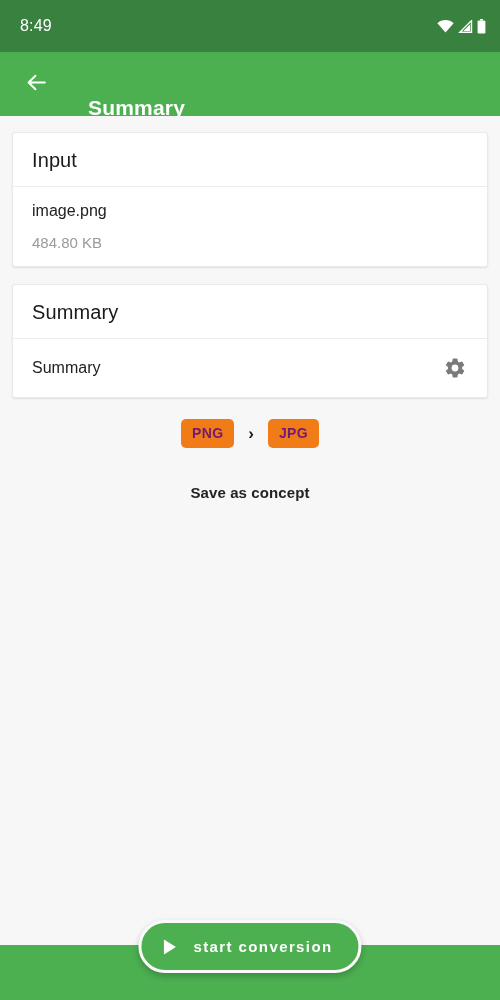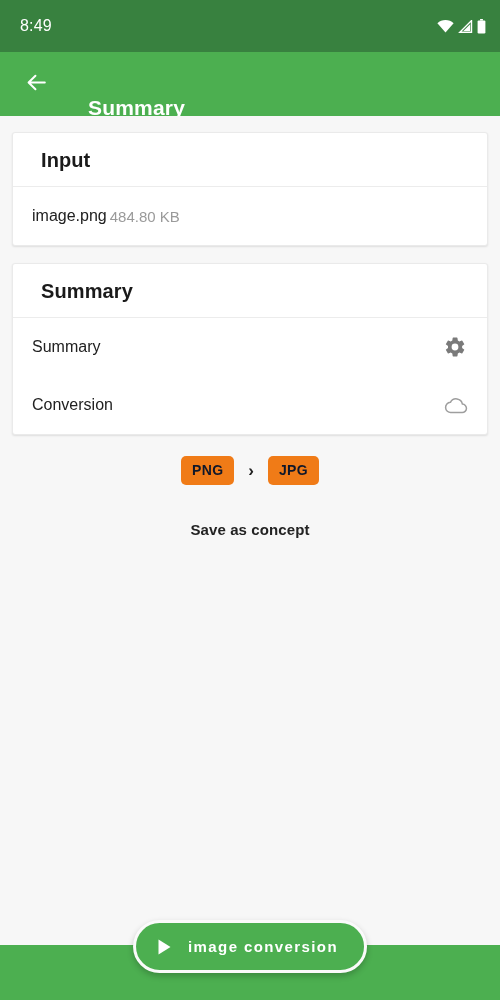--- a/index.html
+++ b/index.html
@@ -67,36 +67,36 @@
 
   .card {
     background:#FFFFFF;
     border:1px solid #EAEAEA;
     border-radius:3px;
     box-shadow:0 1px 2px rgba(0,0,0,0.10);
     margin-bottom:17px;
     overflow:hidden;
   }
   .card-header {
-    padding:16px 19px 14px 28px;
+    padding:16px 19px 14px 19px;
     font-size:20px;
-    font-weight:bold;
+    font-weight:normal;
     color:#1A1A1A;
     letter-spacing:0.1px;
   }
   .card-divider {
     height:1px; background:#ECECEC;
   }
   .card-row {
     padding:15px 19px 15px 19px;
     display:flex; align-items:center;
     min-height:58px;
     cursor:pointer;
   }
-  .row-texts { display:flex; flex-direction:row; gap:3px;align-items:center; }
+  .row-texts { display:flex; flex-direction:column; gap:14px; }
   .row-title {
     font-size:16px;
     color:#212121;
   }
   .row-sub {
     font-size:15px;
     color:#9A9A9A;
   }
   .row-icon {
     margin-left:auto;
@@ -106,21 +106,21 @@
   .row-icon svg { display:block; }
 
   
   .format-row {
     display:flex; align-items:center; justify-content:center;
     gap:14px;
     margin-top:21px;
   }
   .badge {
     background:#F07B17;
-    color:#0f172a;
+    color:#701a75;
     font-size:14px;
     font-weight:bold;
     letter-spacing:0.3px;
     padding:6px 11px 7px 11px;
     border-radius:5px;
     cursor:pointer;
   }
   .chevron {
     color:#222222;
     font-size:17px;
@@ -229,45 +229,35 @@
         <span class="row-texts">
           <span class="row-title">Summary</span>
         </span>
         <span class="row-icon">
           <svg width="24" height="24" viewBox="0 0 24 24">
             <path fill="#7A7A7A" d="M19.1 12.9a7.6 7.6 0 0 0 0-1.8l2-1.5a.5.5 0 0 0 .12-.62l-1.9-3.3a.5.5 0 0 0-.6-.22l-2.35.95a7.3 7.3 0 0 0-1.55-.9l-.36-2.5a.5.5 0 0 0-.5-.42h-3.8a.5.5 0 0 0-.5.42l-.36 2.5c-.56.23-1.08.53-1.55.9l-2.35-.95a.5.5 0 0 0-.6.22l-1.9 3.3a.5.5 0 0 0 .12.62l2 1.5a7.6 7.6 0 0 0 0 1.8l-2 1.5a.5.5 0 0 0-.12.62l1.9 3.3c.12.22.38.3.6.22l2.35-.95c.47.37.99.67 1.55.9l.36 2.5c.04.24.25.42.5.42h3.8c.25 0 .46-.18.5-.42l.36-2.5c.56-.23 1.08-.53 1.55-.9l2.35.95c.22.08.48 0 .6-.22l1.9-3.3a.5.5 0 0 0-.12-.62ZM12 15.4A3.4 3.4 0 1 1 15.4 12 3.4 3.4 0 0 1 12 15.4Z"></path>
           </svg>
         </span>
       </div>
 
-      <div class="card-row">
-        <span class="row-texts">
-          <span class="row-title">Conversion</span>
-        </span>
-        <span class="row-icon">
-          <svg width="26" height="20" viewBox="0 0 26 20">
-            <path d="M20.4 9.1A6.4 6.4 0 0 0 8.4 7.3 5.1 5.1 0 0 0 9 17.5h11.1a4.2 4.2 0 0 0 .3-8.4Z" fill="none" stroke="#9E9E9E" stroke-width="1.5" stroke-linejoin="round"></path>
-          </svg>
-        </span>
-      </div>
     </div>
 
     <div class="format-row">
       <span class="badge">PNG</span>
       <span class="chevron">›</span>
       <span class="badge">JPG</span>
     </div>
 
     <div class="save-concept">Save as concept</div>
 
     <div class="bottom-bar"></div>
 
     <div class="fab">
       <span>
         <svg width="17" height="18" viewBox="0 0 17 18">
           <path d="M2.5 1.5 L14.5 9 L2.5 16.5 Z" fill="#FFFFFF"></path>
         </svg>
       </span>
-      <span class="fab-label">image conversion</span>
+      <span class="fab-label">start conversion</span>
     </div>
 
   </div>
 </div>
 
 </body></html>

